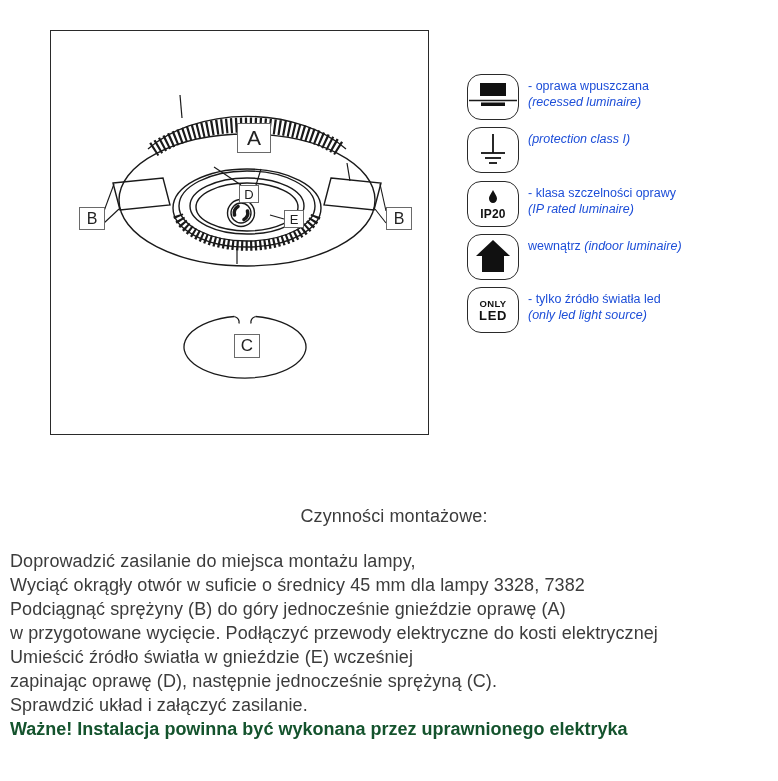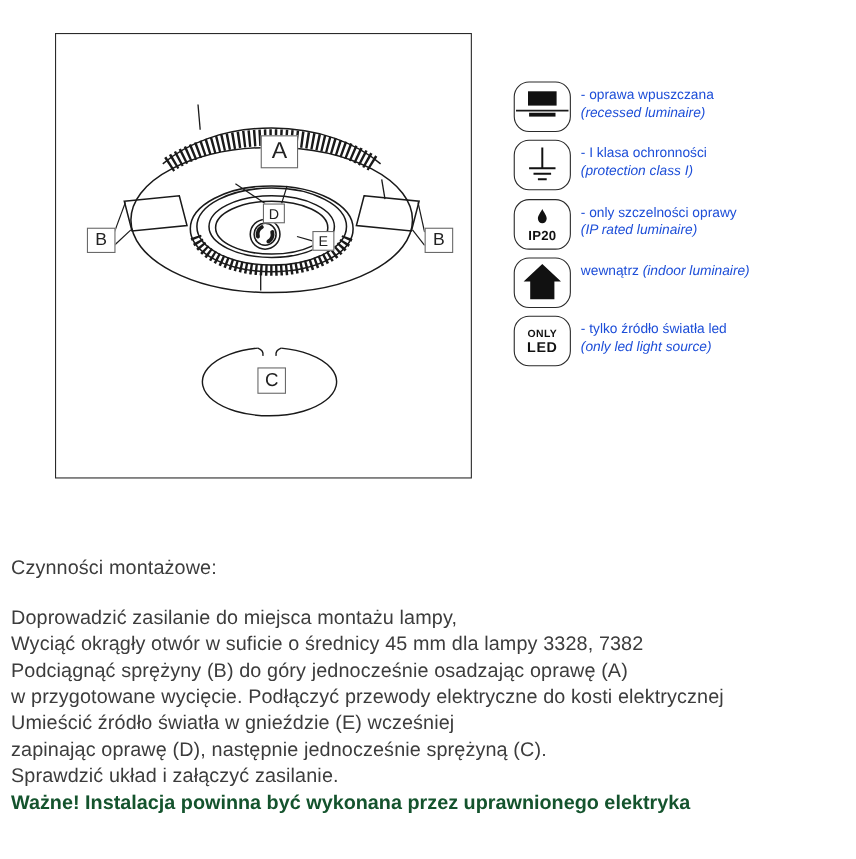--- a/index.html
+++ b/index.html
@@ -36,21 +36,21 @@
   .legend-text { position:absolute; left:61px; top:4px; width:235px;
     font-size:12.5px; line-height:16px; color:#1d4ed8; }
   .it { font-style:italic; }
   .icon-caption { font-weight:bold; font-size:12px; color:#111; line-height:12px; margin-top:1px; letter-spacing:0.2px; }
   .only-word { font-weight:bold; font-size:9.5px; line-height:11px; color:#111; letter-spacing:0.4px; }
   .led-word  { font-weight:bold; font-size:13px;  line-height:14px; color:#111; letter-spacing:0.6px; }
 
   
   .instructions { position:absolute; left:10px; top:504px; width:768px;
     font-size:18px; line-height:24px; color:#3c3c3c; letter-spacing:0.1px; }
-  .instr-heading { margin-bottom:21px; }
+  .instr-heading { margin-bottom:21px;text-align:center; }
   .instr-important { font-weight:700; color:#14532d; letter-spacing:0; }
 </style>
 </head>
 <body>
 
 <div class="page">
 
   <div class="diagram-box">
     <svg width="376" height="402" viewBox="0 0 376 402" fill="none" stroke="#1a1a1a" stroke-width="1.4">
 
@@ -114,34 +114,33 @@
   <div class="legend-item" style="top:127px;">
     <div class="legend-icon">
       <svg width="48" height="42" viewBox="0 0 48 42" stroke="#111" stroke-width="1.8">
         <line x1="24" y1="5" x2="24" y2="24"></line>
         <line x1="12" y1="24" x2="36" y2="24"></line>
         <line x1="16" y1="29" x2="32" y2="29"></line>
         <line x1="20" y1="34" x2="28" y2="34"></line>
       </svg>
     </div>
     <div class="legend-text">
-      <div>- I klasa ochronności</div>
       <div class="it">(protection class I)</div>
     </div>
   </div>
 
   <div class="legend-item" style="top:181px;">
     <div class="legend-icon">
       <svg width="48" height="18" viewBox="0 0 48 18">
         <path d="M24 1 C 21.8 5.3 20 7.2 20 9.6 A 4 4.4 0 0 0 28 9.6 C 28 7.2 26.2 5.3 24 1 Z" fill="#111"></path>
       </svg>
       <div class="icon-caption">IP20</div>
     </div>
     <div class="legend-text">
-      <div>- only szczelności oprawy</div>
+      <div>- klasa szczelności oprawy</div>
       <div class="it">(IP rated luminaire)</div>
     </div>
   </div>
 
   <div class="legend-item" style="top:234px;">
     <div class="legend-icon">
       <svg width="48" height="42" viewBox="0 0 48 42">
         <path d="M24 4 L7 20 L13 20 L13 36 L35 36 L35 20 L41 20 Z" fill="#111"></path>
       </svg>
     </div>
@@ -158,21 +157,21 @@
     <div class="legend-text">
       <div>- tylko źródło światła led</div>
       <div class="it">(only led light source)</div>
     </div>
   </div>
 
   <div class="instructions">
     <div class="instr-heading">Czynności montażowe:</div>
     <div class="instr-line">Doprowadzić zasilanie do miejsca montażu lampy,</div>
     <div class="instr-line">Wyciąć okrągły otwór w suficie o średnicy 45 mm dla lampy 3328, 7382</div>
-    <div class="instr-line">Podciągnąć sprężyny (B) do góry jednocześnie osadzając oprawę (A)</div>
+    <div class="instr-line">Podciągnąć sprężyny (B) do góry jednocześnie gnieździe oprawę (A)</div>
     <div class="instr-line">w przygotowane wycięcie. Podłączyć przewody elektryczne do kosti elektrycznej</div>
     <div class="instr-line">Umieścić źródło światła w gnieździe (E) wcześniej</div>
     <div class="instr-line">zapinając oprawę (D), następnie jednocześnie sprężyną (C).</div>
     <div class="instr-line">Sprawdzić układ i załączyć zasilanie.</div>
     <div class="instr-important">Ważne! Instalacja powinna być wykonana przez uprawnionego elektryka</div>
   </div>
 
 </div>
 
 </body></html>

